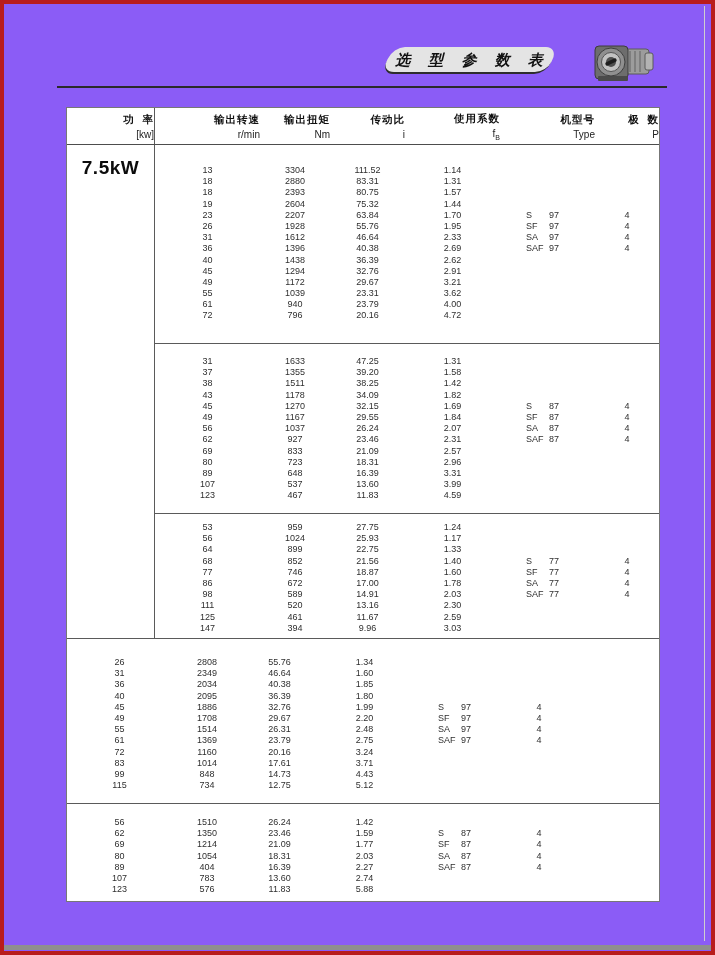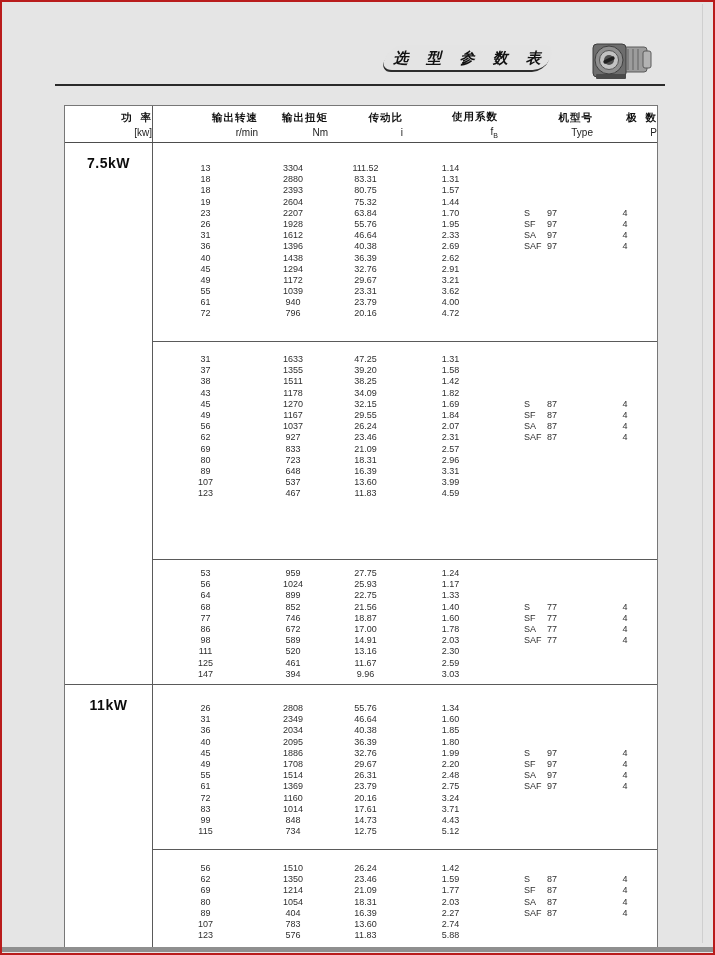--- a/index.html
+++ b/index.html
@@ -1,20 +1,20 @@
 <!DOCTYPE html>
 <html><head>
 <meta charset="utf-8">
 <style>
   * { margin:0; padding:0; box-sizing:border-box; }
   html,body { background:#ffffff; }
   body { font-family:"Liberation Sans","DejaVu Sans",sans-serif; color:#2b2b2b; }
   .page {
-    position:relative; width:715px; height:955px; background:#e5e5e5;
-    border:2px solid #b91c1c; overflow:hidden;padding-left:44px;
+    position:relative; width:715px; height:955px; background:#8b5cf6;
+    border:4px solid #b91c1c; overflow:hidden;padding-left:44px;
   }
   
   .margin-line { position:absolute; top:2px; bottom:10px; left:700px; width:1px; background:#cfcfcf; }
   
   .bottom-bar { position:absolute; left:0; right:0; bottom:1px; height:5px; background:#8f8f8f; }
 
   
   .banner { position:absolute; left:383px; top:43px; width:165px; height:27px; }
   .banner-bg {
     position:absolute; inset:0; background:#e4e4e4;
@@ -40,28 +40,28 @@
   }
   .th { display:flex; flex-direction:column; align-items:flex-end; justify-content:center; gap:2px; }
   .th .l1 { font-size:10.5px; font-weight:600; color:#111; white-space:pre; letter-spacing:1px; }
   .th .l2 { font-size:10px; color:#222; }
   .th .l2 sub { font-size:7px; }
   .th-power { border-right:1px solid #5a5a5a; }
 
   .section { display:flex; }
   .section + .section { border-top:1px solid #5a5a5a; }
   .power-cell { width:88px; border-right:1px solid #5a5a5a; }
-  .power-label { text-align:center; font-size:14px; font-weight:bold; color:#0c0c0c; padding-top:12px; letter-spacing:0.5px; }
+  .power-label { text-align:center; font-size:19px; font-weight:bold; color:#0c0c0c; padding-top:12px; letter-spacing:0.5px; }
   .blocks { flex:1; display:flex; flex-direction:column; }
   .block { width:100%; }
   .block + .block { border-top:1px solid #5a5a5a; }
 
   .sec0-b0 { height:198px; padding-top:20px; }
   .sec0-b1 { height:170px; padding-top:12px; }
-  .sec0-b2 { height:125px; padding-top:8px;margin-top:48px; }
+  .sec0-b2 { height:125px; padding-top:8px; }
   .sec1-b0 { height:164px; padding-top:18px; }
   .sec1-b1 { height:98px;  padding-top:13px; }
 
   .row {
     display:grid; grid-template-columns:105px 70px 75px 95px 95px 64px;
     height:11.2px; align-items:center;
   }
   .cell { font-size:9px; color:#2f2f2f; text-align:center; line-height:11.2px; }
   .cell.type { text-align:left; padding-left:26px; white-space:pre; }
   .cell.type .pfx { display:inline-block; width:23px; }
@@ -429,23 +429,20 @@
                 <div class="cell">394</div>
                 <div class="cell">9.96</div>
                 <div class="cell">3.03</div>
                 <div class="cell type"></div>
                 <div class="cell"></div>
               </div>
             </div>
           </div>
         </div>
         <div class="section">
-          <div class="power-cell">
-            <div class="power-label">11kW</div>
-          </div>
           <div class="blocks">
             <div class="block sec1-b0">
               <div class="row">
                 <div class="cell">26</div>
                 <div class="cell">2808</div>
                 <div class="cell">55.76</div>
                 <div class="cell">1.34</div>
                 <div class="cell type"></div>
                 <div class="cell"></div>
               </div>

